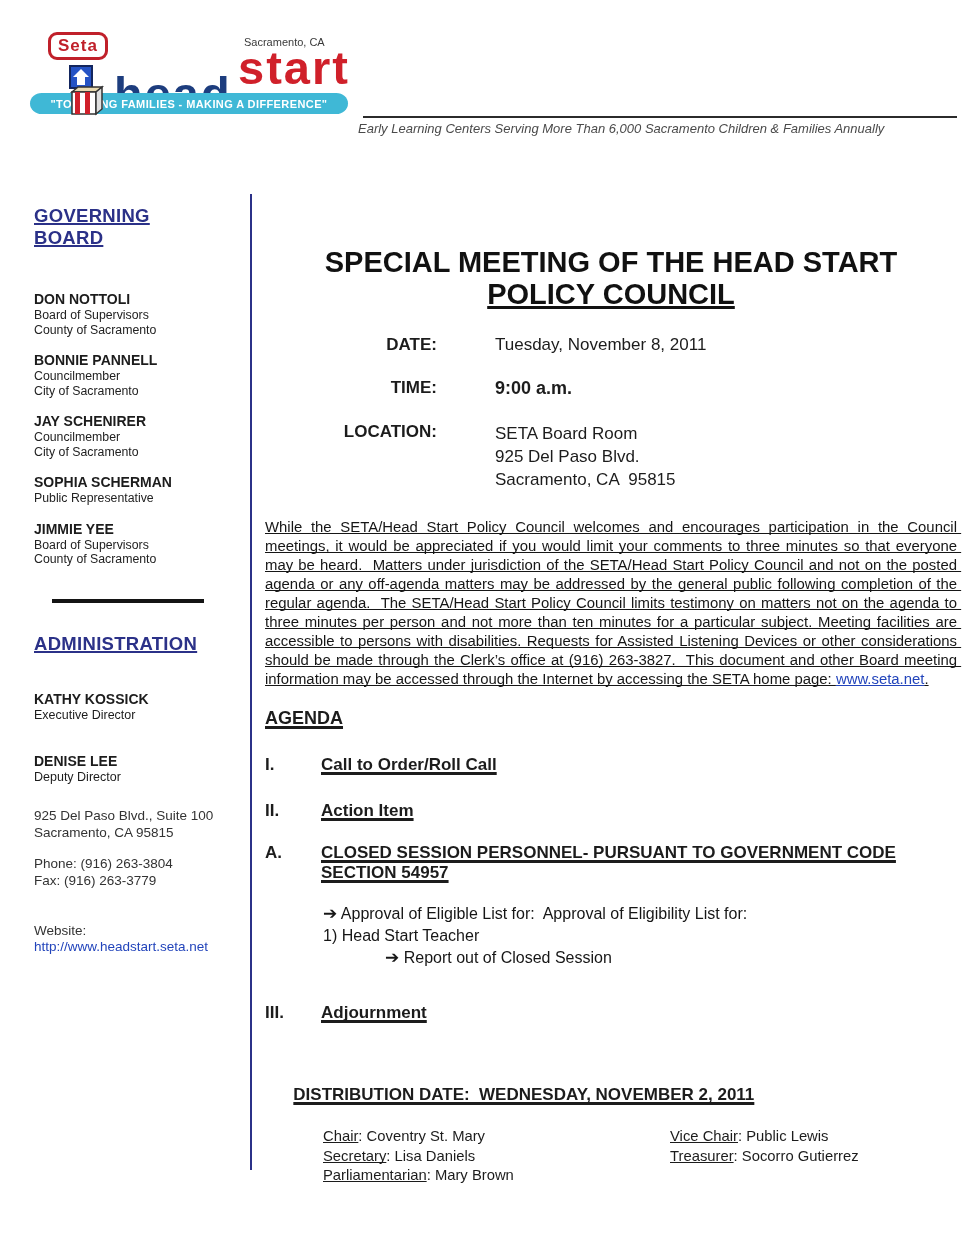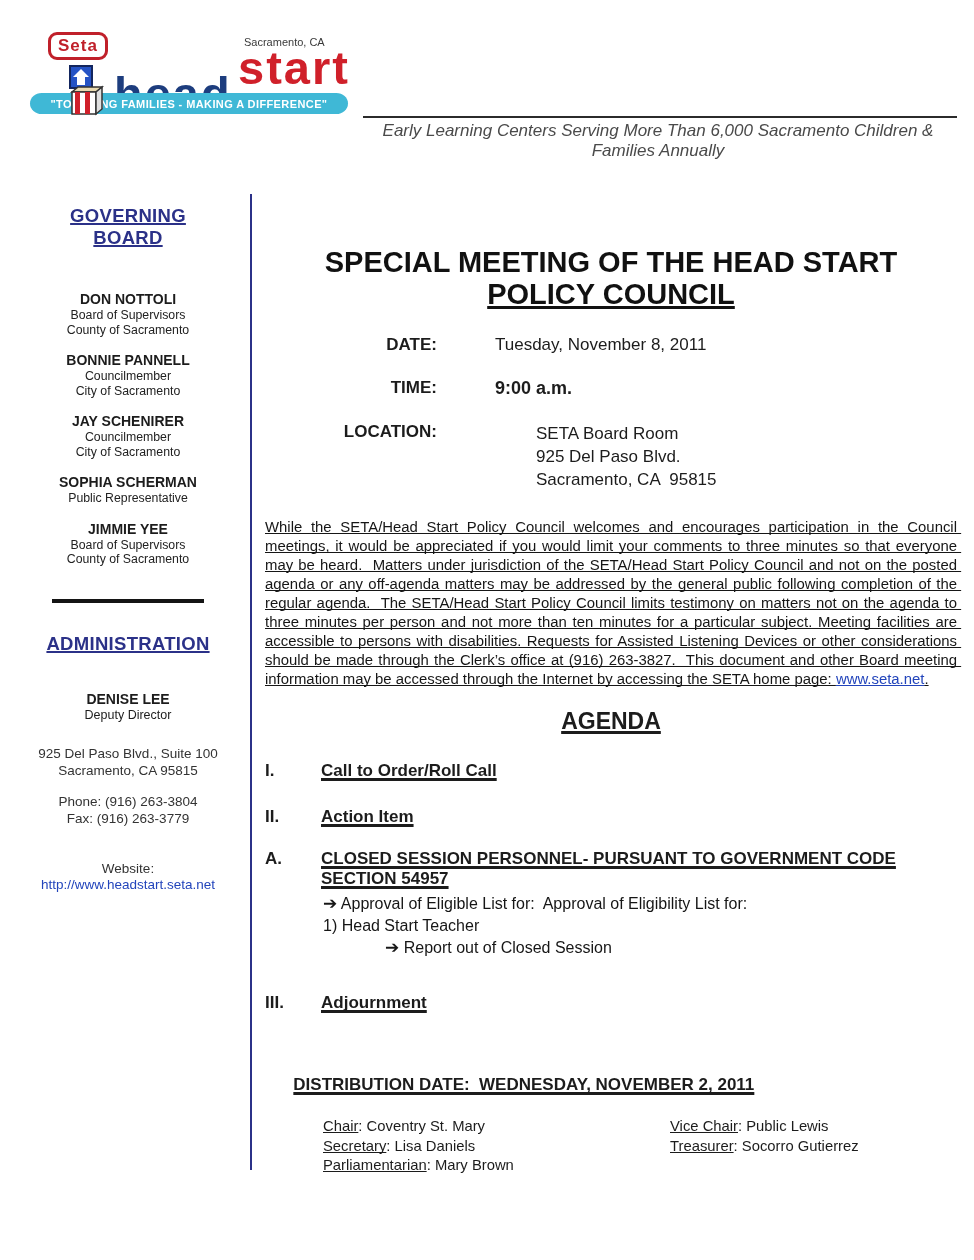--- a/index.html
+++ b/index.html
@@ -16,28 +16,28 @@
               color:#1d3d7e;letter-spacing:2px;margin-top:40px;}
   .brand-loc{position:absolute;left:216px;top:12px;font-size:11px;color:#3a3a3a;white-space:nowrap;}
   .brand-start{position:absolute;left:210px;top:12px;font-size:47px;font-weight:bold;
                color:#d0202a;letter-spacing:2px;}
   .banner{position:absolute;left:2px;top:69px;width:318px;height:21px;background:#3fb8d6;
           border-radius:14px/60%;display:flex;align-items:center;justify-content:center;z-index:2;}
   .banner span{color:#fff;font-size:11px;font-weight:bold;letter-spacing:.4px;white-space:nowrap;}
 
   
   .header-rule{position:absolute;left:363px;top:116px;width:594px;height:2px;background:#2b2b2b;}
-  .header-tagline{position:absolute;left:358px;top:121px;width:600px;text-align:center;
-                  font-style:italic;font-size:17px;color:#4a4a4a;}
+  .header-tagline{position:absolute;left:358px;top:121px;width:600px;text-align:left;
+                  font-style:italic;font-size:13px;color:#4a4a4a;}
 
   
   .divider-v{position:absolute;left:250px;top:194px;width:2px;height:976px;background:#2b3188;}
 
   
-  .sidebar{position:absolute;left:34px;top:205px;width:188px;text-align:center;}
+  .sidebar{position:absolute;left:34px;top:205px;width:188px;text-align:left;}
   .sb-title{font-size:18.5px;font-weight:bold;color:#2b3188;text-decoration:underline;
             text-decoration-thickness:2px;letter-spacing:.3px;}
   .gb-title{margin-bottom:42px;}
   .member{margin-bottom:15px;}
   .member .name{font-size:14px;font-weight:bold;line-height:17px;}
   .member .sub{font-size:12.3px;line-height:14.5px;color:#222;}
   .sb-rule{width:152px;height:4px;background:#141414;margin:32px auto 30px auto;}
   .admin-title{margin-bottom:36px;}
   .staff{margin-bottom:22px;}
   .staff .name{font-size:14px;font-weight:bold;line-height:17px;}
@@ -49,33 +49,33 @@
 
   
   .main{position:absolute;left:265px;top:246px;width:692px;}
   .doc-title{text-align:center;font-size:29px;font-weight:bold;line-height:32px;color:#111;}
   .doc-title .u2{text-decoration:underline;text-decoration-thickness:3px;}
   .details{margin-top:25px;display:grid;grid-template-columns:172px 1fr;column-gap:58px;
            row-gap:23px;font-size:17px;}
   .dlabel{text-align:right;font-weight:bold;}
   .dvalue{text-align:left;}
   .dvalue.big{font-weight:bold;font-size:18px;}
-  .loc-line{line-height:23px;white-space:pre-wrap;margin-left:41px;}
+  .loc-line{line-height:23px;white-space:pre-wrap;}
 
   .notice{margin-top:27px;font-size:14.9px;line-height:19px;text-align:justify;
           text-decoration:underline;text-decoration-thickness:1px;text-decoration-skip-ink:none;
           white-space:pre-wrap;color:#161616;}
   .notice a.link{text-decoration:underline;}
 
-  .agenda-head{margin-top:19px;text-align:center;font-size:23px;font-weight:bold;}
+  .agenda-head{margin-top:19px;font-size:18px;font-weight:bold;}
   .u{text-decoration:underline;text-decoration-thickness:2.5px;text-decoration-skip-ink:none;}
   .agenda-row{display:flex;margin-top:26px;font-size:17px;font-weight:bold;}
   .agenda-row .numeral{width:56px;flex:none;}
   .action-title{max-width:600px;}
-  .action-bullets{margin-left:58px;margin-top:4px;font-size:16px;line-height:22px;color:#161616;}
+  .action-bullets{margin-left:58px;margin-top:20px;font-size:16px;line-height:22px;color:#161616;}
   .bullet-line{white-space:pre-wrap;}
   .bullet-line .arrow{font-size:17px;}
   .bullet-indent{margin-left:62px;}
 
   .distribution{margin-top:42px;font-size:17px;font-weight:bold;white-space:pre-wrap;}
 
   .hosted-by{margin-top:22px;text-align:center;font-size:14.8px;}
   .officers{margin-top:2px;margin-left:58px;font-size:14.8px;line-height:19.5px;}
   .officer-row{display:flex;}
   .officer-cell{width:347px;flex:none;}
@@ -138,20 +138,24 @@
     <div class="member">
       <div class="name">JIMMIE YEE</div>
       <div class="sub">Board of Supervisors</div>
       <div class="sub">County of Sacramento</div>
     </div>
 
     <div class="sb-rule"></div>
 
     <div class="sb-title admin-title">ADMINISTRATION</div>
 
+    <div class="staff">
+      <div class="name">KATHY KOSSICK</div>
+      <div class="sub">Executive Director</div>
+    </div>
     <div class="staff" style="margin-top:30px;">
       <div class="name">DENISE LEE</div>
       <div class="sub">Deputy Director</div>
     </div>
 
     <div class="sb-addr">
       <div>925 Del Paso Blvd., Suite 100</div>
       <div>Sacramento, CA 95815</div>
     </div>
     <div class="sb-phone">

